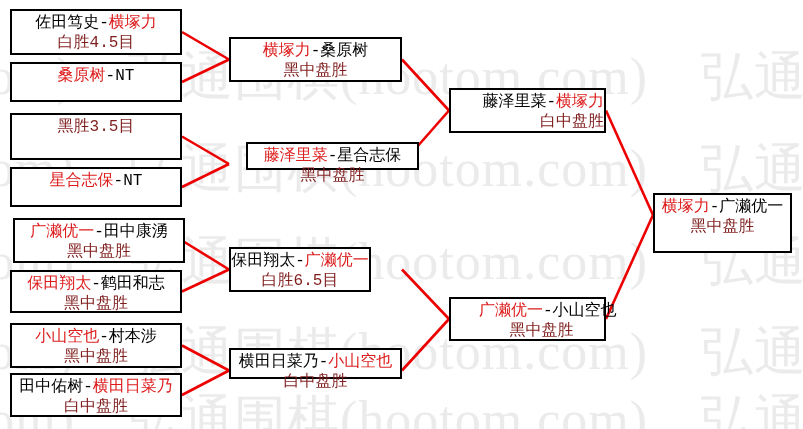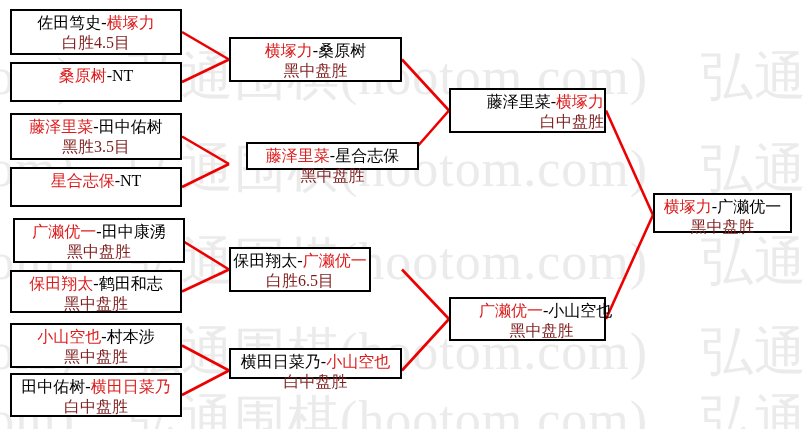--- a/index.html
+++ b/index.html
@@ -28,20 +28,21 @@
     position:absolute;
     background:#ffffff;
     border:2px solid #000000;
     box-sizing:border-box;
     text-align:center;
     font-size:16px;
     line-height:20px;
     padding-top:2px;
     color:#000000;
     z-index:2;
+    font-family:Liberation Mono, monospace;
   }
   .match-line { white-space:nowrap; }
   .winner { color:#dd1c1c; }
   .loser  { color:#000000; }
   .sep    { color:#000000; }
   .result { color:#7f1d1d; }
 </style>
 </head>
 <body>
 
@@ -72,21 +73,20 @@
 
 <div class="stage" id="boxes-layer">
     <div class="match-box" style="left: 10px; top: 9px; width: 172px; height: 46px; border-color: rgb(0, 0, 0);">
       <div class="match-line"><span class="loser">佐田笃史</span><span class="sep">-</span><span class="winner" style="color: rgb(221, 28, 28);">横塚力</span></div>
       <div class="match-line result">白胜4.5目</div>
     </div>
     <div class="match-box" style="left: 10px; top: 62px; width: 172px; height: 40px; border-color: rgb(0, 0, 0);">
       <div class="match-line"><span class="winner" style="color: rgb(221, 28, 28);">桑原树</span><span class="sep">-</span><span class="loser">NT</span></div>
     </div>
     <div class="match-box" style="left: 10px; top: 113px; width: 172px; height: 47px; border-color: rgb(0, 0, 0);">
-      <div class="match-line"><span class="winner" style="color: rgb(221, 28, 28);">藤泽里菜</span><span class="sep">-</span><span class="loser">田中佑树</span></div>
       <div class="match-line result">黑胜3.5目</div>
     </div>
     <div class="match-box" style="left: 10px; top: 167px; width: 172px; height: 40px; border-color: rgb(0, 0, 0);">
       <div class="match-line"><span class="winner" style="color: rgb(221, 28, 28);">星合志保</span><span class="sep">-</span><span class="loser">NT</span></div>
     </div>
     <div class="match-box" style="left: 13px; top: 218px; width: 172px; height: 45px; border-color: rgb(0, 0, 0);">
       <div class="match-line"><span class="winner" style="color: rgb(221, 28, 28);">广濑优一</span><span class="sep">-</span><span class="loser">田中康湧</span></div>
       <div class="match-line result">黑中盘胜</div>
     </div>
     <div class="match-box" style="left: 10px; top: 270px; width: 172px; height: 43px; border-color: rgb(0, 0, 0);">
@@ -118,17 +118,17 @@
       <div class="match-line result">白中盘胜</div>
     </div>
     <div class="match-box" style="left: 449px; top: 88px; width: 157px; height: 45px; border-color: rgb(0, 0, 0); text-align: right;">
       <div class="match-line"><span class="loser">藤泽里菜</span><span class="sep">-</span><span class="winner" style="color: rgb(221, 28, 28);">横塚力</span></div>
       <div class="match-line result">白中盘胜</div>
     </div>
     <div class="match-box" style="left: 449px; top: 297px; width: 157px; height: 44px; border-color: rgb(0, 0, 0); padding-left: 28px;">
       <div class="match-line"><span class="winner" style="color: rgb(221, 28, 28);">广濑优一</span><span class="sep">-</span><span class="loser">小山空也</span></div>
       <div class="match-line result">黑中盘胜</div>
     </div>
-    <div class="match-box" style="left: 653px; top: 193px; width: 139px; height: 40px; border-color: rgb(0, 0, 0);">
+    <div class="match-box" style="left: 653px; top: 193px; width: 139px; height: 60px; border-color: rgb(0, 0, 0);">
       <div class="match-line"><span class="winner" style="color: rgb(221, 28, 28);">横塚力</span><span class="sep">-</span><span class="loser">广濑优一</span></div>
       <div class="match-line result">黑中盘胜</div>
     </div>
   </div>
 
 </body></html>

